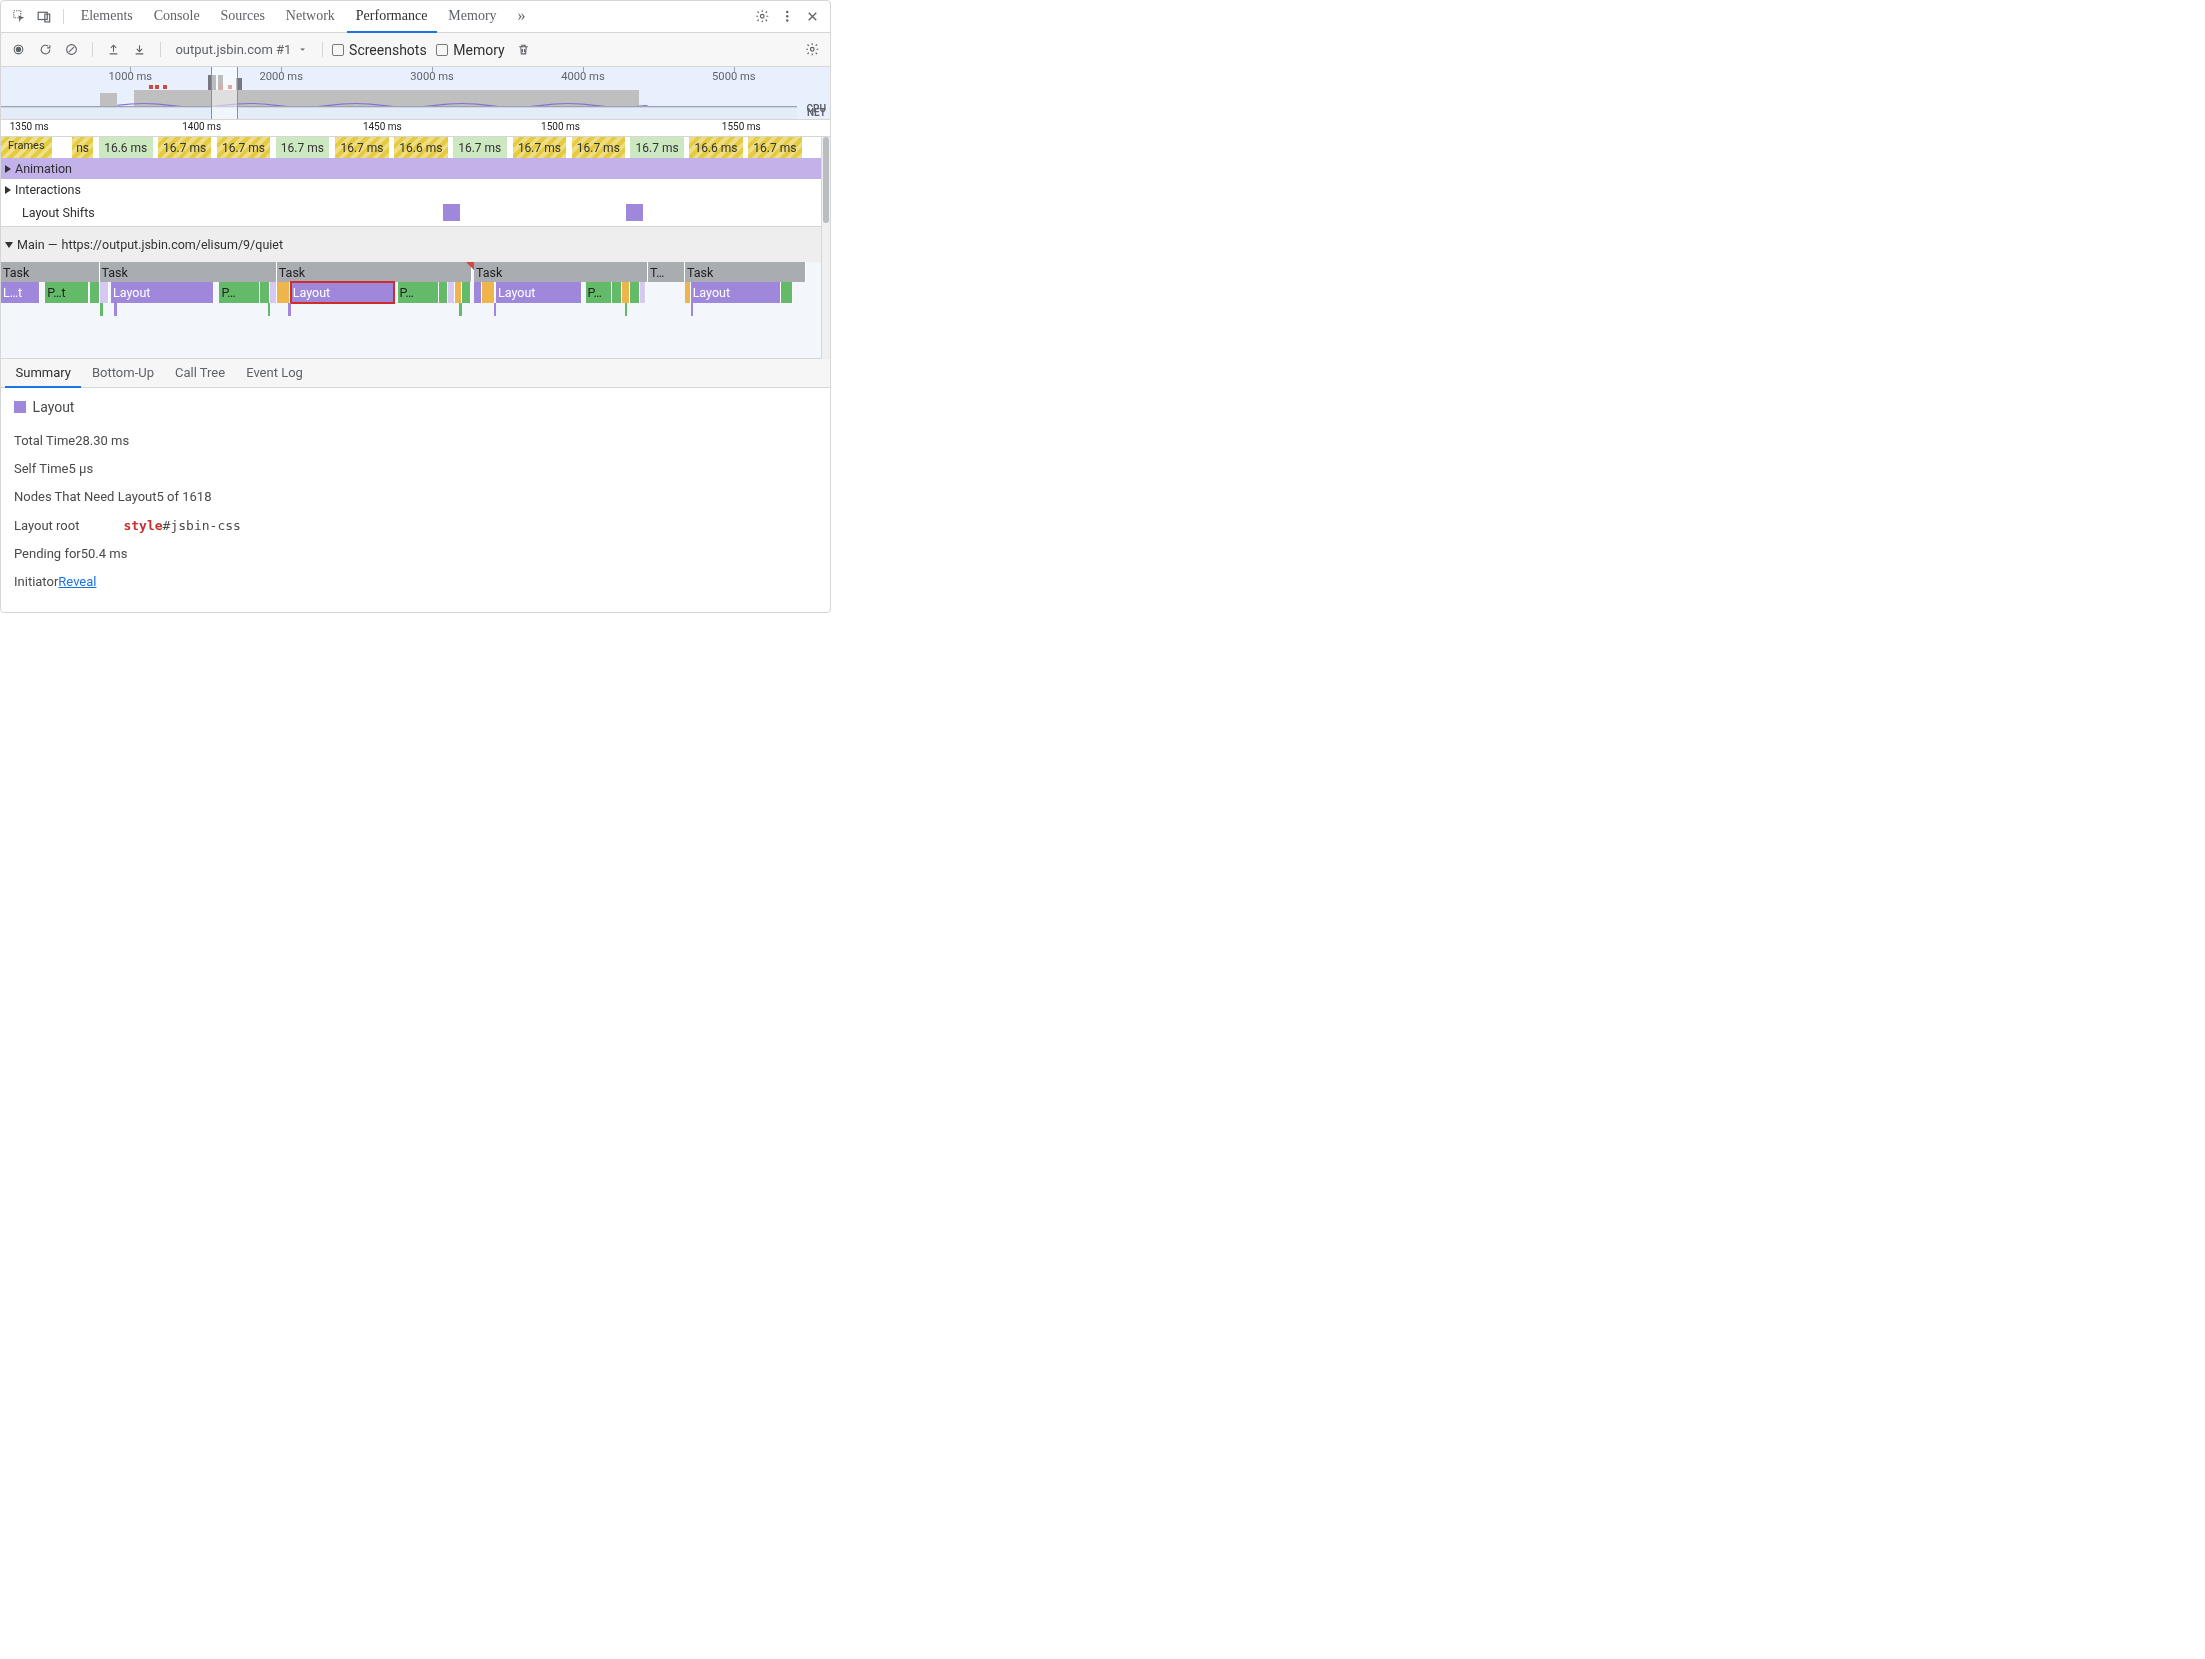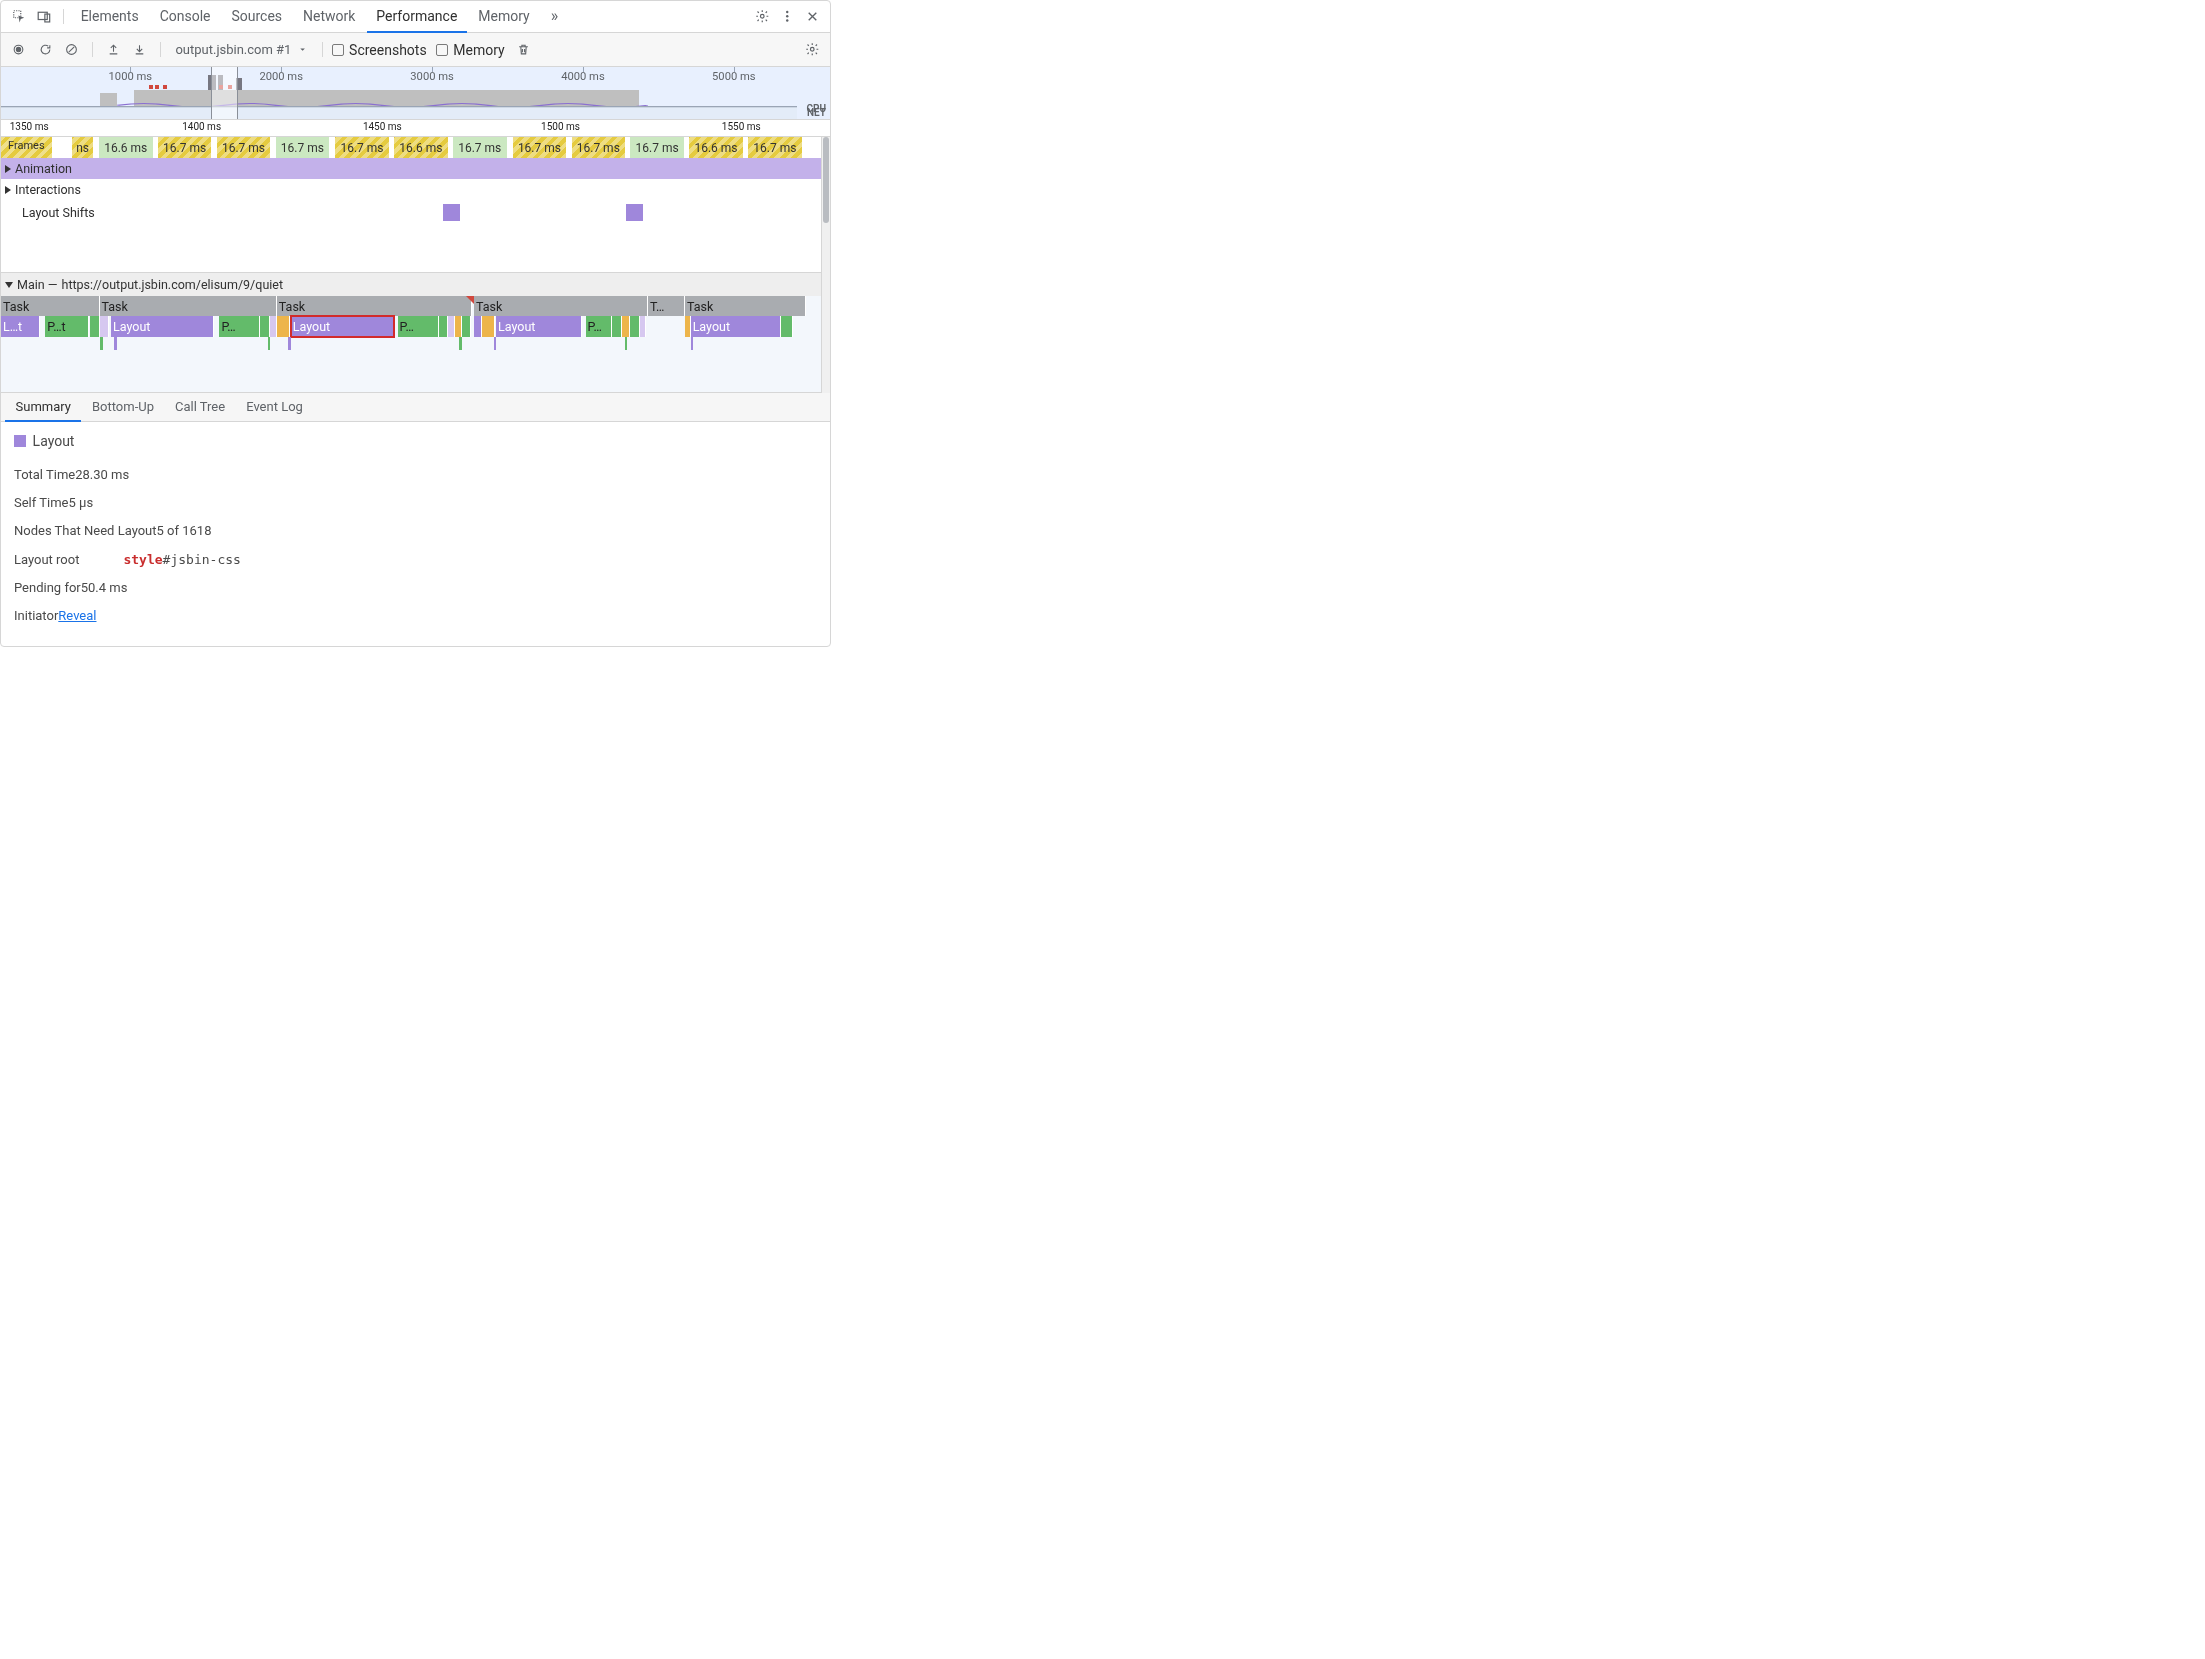--- a/index.html
+++ b/index.html
@@ -32,21 +32,21 @@
     color:var(--text);
     background:var(--bg);
     width:831px;
     border:0.7px solid var(--border);
     border-radius:4px;
     overflow:hidden;
   }
   .row{display:flex;align-items:center;}
   .sep{width:0.7px;height:14.5px;background:var(--border);margin:0 5.3px;}
   .icon{display:flex;align-items:center;justify-content:center;color:var(--muted);}
-  .tabstrip{height:32px;border-bottom:0.7px solid var(--border);display:flex;align-items:center;padding:0 6.6px;gap:2.6px;}
+  .tabstrip{height:32px;border-bottom:0.7px solid var(--border);display:flex;align-items:center;padding:0 6.6px;gap:2.6px;font-family:Liberation Serif, serif;}
   .tab{padding:0 9.2px;height:32px;display:flex;align-items:center;color:var(--muted);cursor:pointer;border-bottom:2px solid transparent;font-size:14px;}
   .tab.active{color:var(--text);border-bottom-color:var(--tab-active);}
   .iconbtn{width:22.4px;height:22.4px;display:flex;align-items:center;justify-content:center;color:var(--muted);cursor:pointer;border-radius:2.6px;}
   .toolbar{height:34px;border-bottom:0.7px solid var(--border);display:flex;align-items:center;padding:0 6.6px;gap:4px;background:#f7f7f7;}
   .dropdown{display:flex;align-items:center;gap:6.6px;color:var(--muted);padding:0 5.3px;cursor:pointer;}
   .chk{display:flex;align-items:center;gap:5.3px;cursor:pointer;font-size:14px;color:var(--text);}
   .chkbox{width:12px;height:12px;border:1.3px solid #7a7a7a;border-radius:2px;}
   .spacer{flex:1;}
   .overview{position:relative;height:53px;border-bottom:0.7px solid var(--border);background:var(--overview-bg);}
   .ov-tick{position:absolute;top:0;height:5.3px;border-left:0.7px solid #98a4b6;}
@@ -65,21 +65,21 @@
   .fr-y{background:var(--yellow);background-image:repeating-linear-gradient(-45deg,rgba(255,255,255,.35) 0 4px,transparent 4px 8px);}
   .fr-g{background:var(--green-pale);}
   .track-hdr{height:21px;display:flex;align-items:center;padding:0 4px;font-size:12.5px;gap:4px;cursor:pointer;}
   .disclose{width:0;height:0;display:inline-block;}
   .dr-right{border-top:4px solid transparent;border-bottom:4px solid transparent;border-left:6px solid #333;}
   .dr-down{border-left:4px solid transparent;border-right:4px solid transparent;border-top:6px solid #333;}
   .animation{background:var(--purple-light);}
   .layoutshifts{height:26px;position:relative;background:#fff;}
   .ls-lbl{position:absolute;left:21px;top:5.3px;font-size:12.5px;}
   .ls-box{position:absolute;top:4px;width:17px;height:17px;background:var(--purple);}
-  .main-hdr{background:#eee;height:24px;display:flex;align-items:center;padding:0 4px;font-size:12.5px;gap:4px;border-top:0.7px solid var(--border);margin-top:46px;}
+  .main-hdr{background:#eee;height:36px;display:flex;align-items:center;padding:0 4px;font-size:12.5px;gap:4px;border-top:0.7px solid var(--border);}
   .flame{position:relative;height:97px;background:#f3f7fc;border-bottom:0.7px solid var(--border);}
   .flame .row1{position:absolute;top:0;left:0;right:8px;height:20px;}
   .flame .row2{position:absolute;top:20px;left:0;right:8px;height:21px;}
   .flame .row3{position:absolute;top:41px;left:0;right:8px;height:13px;}
   .blk{position:absolute;top:0;bottom:0;display:flex;align-items:center;padding:0 2px;font-size:12.5px;color:#222;overflow:hidden;white-space:nowrap;border-right:0.7px solid #fff;}
   .b-task{background:var(--task-gray);color:#222;}
   .b-purple{background:var(--purple);color:#fff;}
   .b-green{background:var(--green);}
   .b-orange{background:var(--orange);}
   .b-purple-st{background:var(--purple-pale);}

